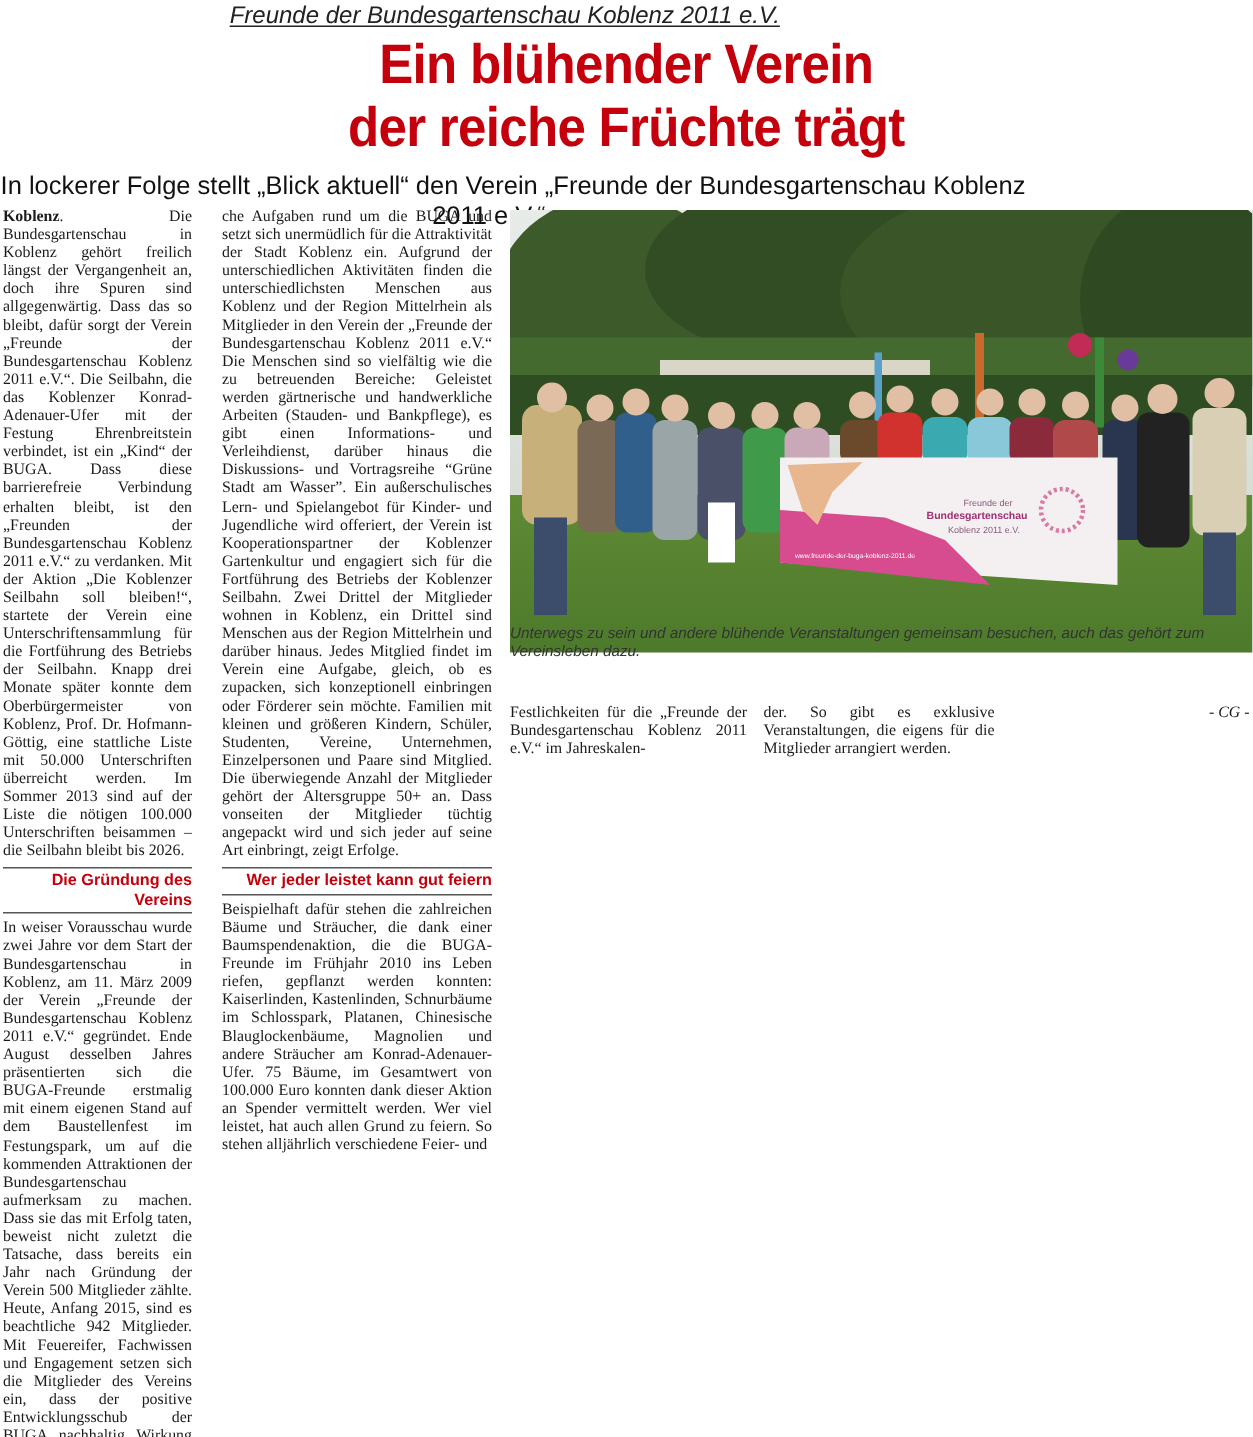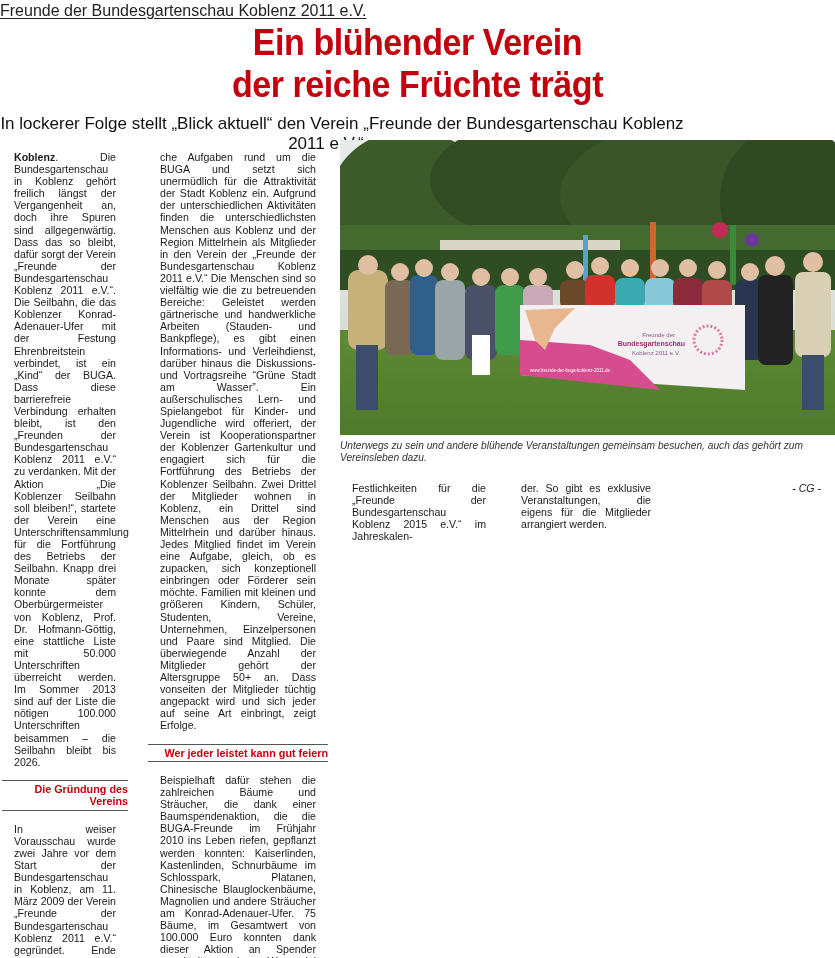--- a/index.html
+++ b/index.html
@@ -1,27 +1,27 @@
 <!DOCTYPE html>
 <html><head>
 <meta charset="utf-8">
 <style>
   html,body{margin:0;padding:0;background:#fff;}
   body{width:835px;height:958px;position:relative;overflow:hidden;font-family:"Liberation Sans",sans-serif;color:#111;}
-  .kicker{position:absolute;left:0;top:2px;width:673px;font-size:16px;line-height:18px;color:#222;}
+  .kicker{position:absolute;left:0;top:2px;width:673px;text-align:center;font-size:16px;line-height:18px;color:#222;font-style:italic;}
   .kicker span{text-decoration:underline;text-underline-offset:2px;}
   .headline{position:absolute;left:0;top:22px;width:835px;text-align:center;color:#c4000c;font-weight:bold;font-size:37px;line-height:42px;letter-spacing:-0.5px;transform:scaleX(0.92);transform-origin:center;}
   .subline{position:absolute;left:0;top:114px;width:684px;text-align:center;font-size:17px;line-height:20px;color:#111;}
   .col{position:absolute;font-size:10.6px;line-height:12.1px;text-align:justify;color:#1a1a1a;}
-  .col p{margin:12px;hyphens:manual;}
+  .col p{margin:0;hyphens:manual;font-family:Liberation Serif, serif;}
   .c1{left:2px;top:139px;width:126px;}
   .c2{left:148px;top:139px;width:180px;}
   .sub{border-top:1.5px solid #555;border-bottom:1.5px solid #555;color:#c4000c;font-weight:bold;text-align:right;font-size:10.8px;line-height:12.5px;padding:2px 0 2px;margin:4px 0 4px;}
   .photo{position:absolute;left:340px;top:140px;width:495px;height:295px;overflow:hidden;background:#5d7d3a;}
-  .caption{position:absolute;left:340px;top:440px;width:493px;font-style:italic;font-size:10.2px;line-height:12px;color:#333;}
+  .caption{position:absolute;left:340px;top:417px;width:493px;font-style:italic;font-size:10.2px;line-height:12px;color:#333;}
   .caption .credit{text-align:right;}
   .c3{left:340px;top:470px;width:158px;}
   .c4{left:509px;top:470px;width:154px;}
   .c5{left:680px;top:470px;width:153px;}
   b.lead{font-weight:bold;}
 </style>
 </head>
 <body>
 
 <div class="kicker"><span>Freunde der Bundesgartenschau Koblenz 2011 e.V.</span></div>
@@ -123,20 +123,20 @@
       <circle cx="368" cy="200" r="14" fill="none" stroke="#d97aa4" stroke-width="3" stroke-dasharray="2 2"></circle>
       <text x="190" y="232" font-family="Liberation Sans, sans-serif" font-size="4.5" fill="#fff">www.freunde-der-buga-koblenz-2011.de</text>
     </g>
   </svg>
 </div>
 <div class="caption">
   <div>Unterwegs zu sein und andere blühende Veranstaltungen gemeinsam besuchen, auch das gehört zum Vereinsleben dazu.</div>
 </div>
 
 <div class="col c3">
-  <p>Festlichkeiten für die „Freunde der Bundesgartenschau Koblenz 2015 e.V.“ im Jahreskalen-</p>
+  <p>Festlichkeiten für die „Freunde der Bundesgartenschau Koblenz 2011 e.V.“ im Jahreskalen-</p>
 </div>
 <div class="col c4">
   <p>der. So gibt es exklusive Veranstaltungen, die eigens für die Mitglieder arrangiert werden.</p>
 </div>
 <div class="col c5">
   <p style="text-align:right;font-style:italic;">- CG -</p>
 </div>
 
 </body></html>

